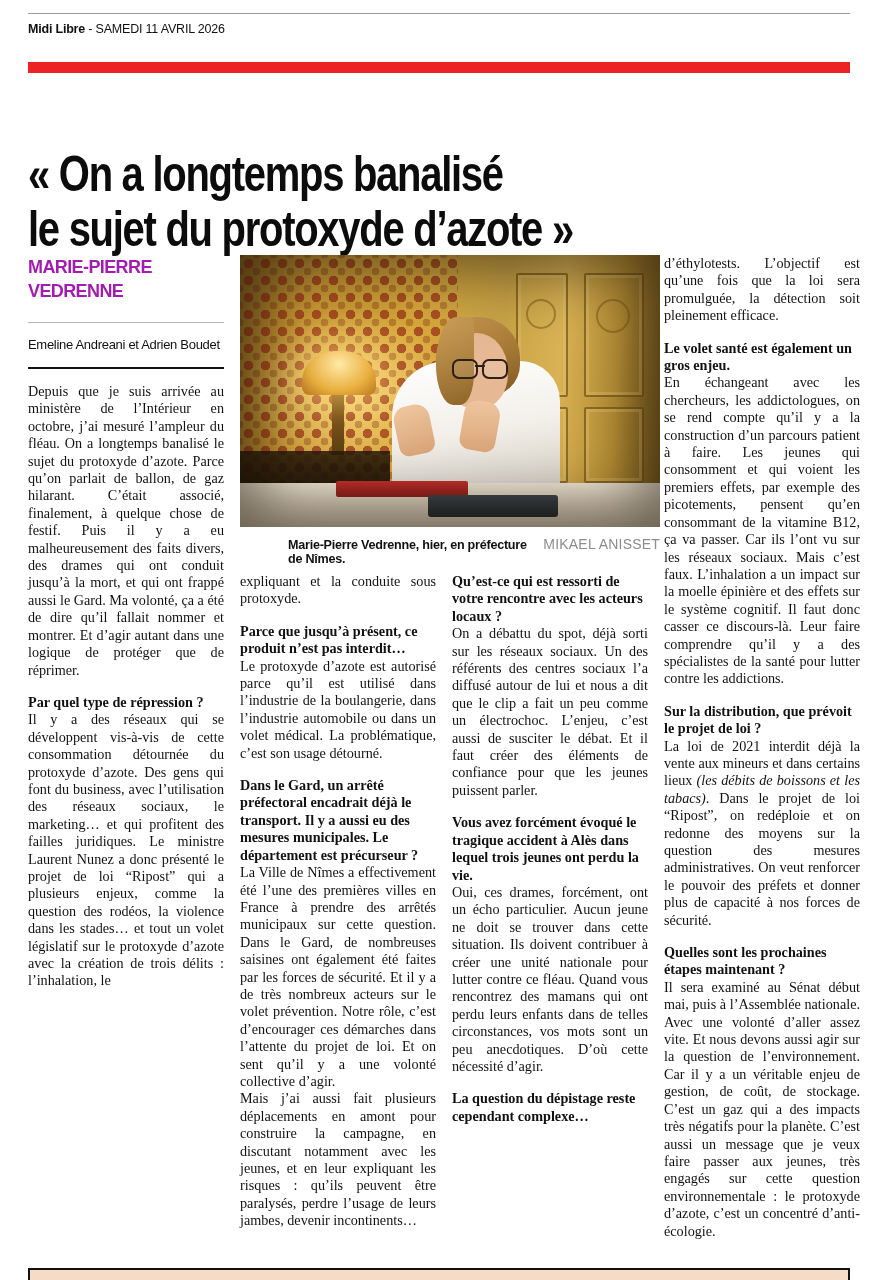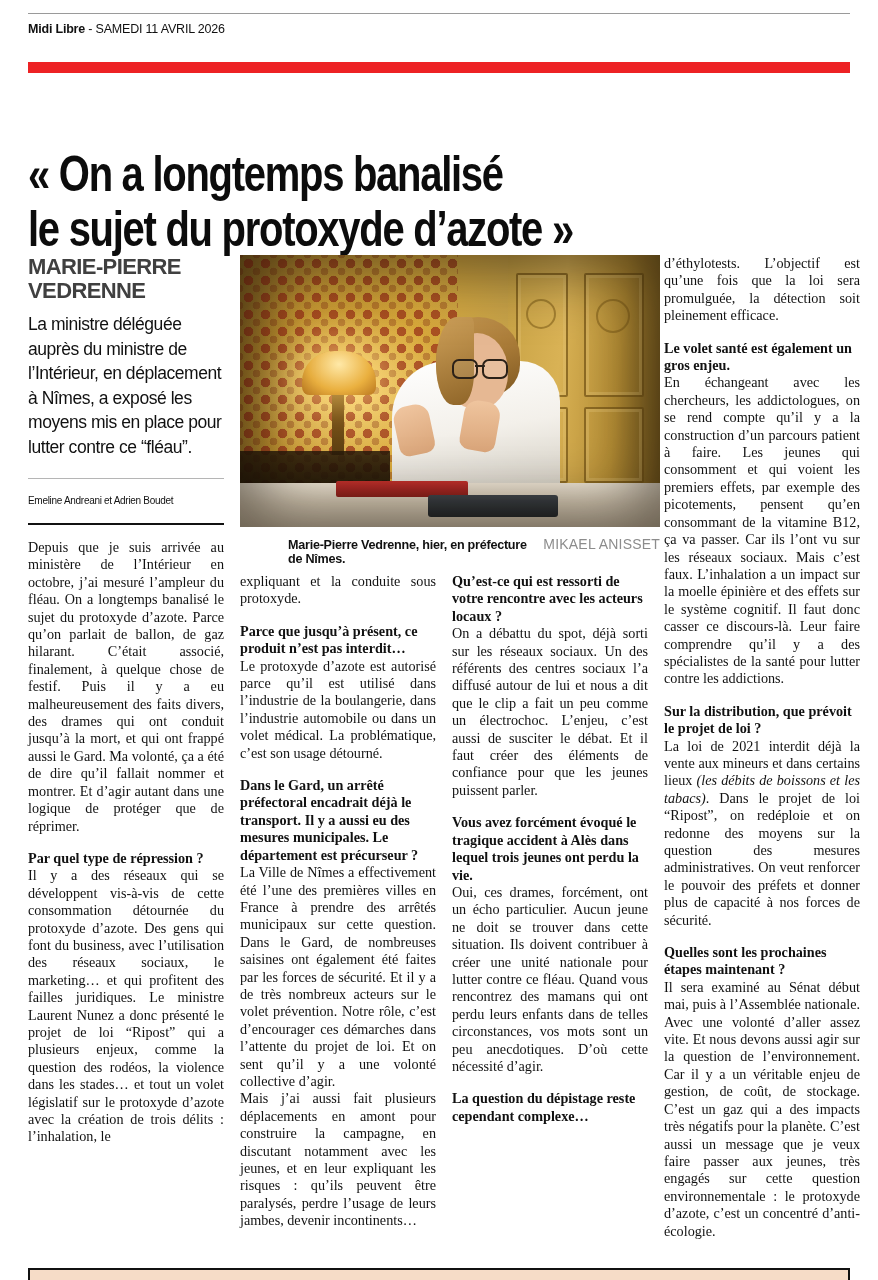--- a/index.html
+++ b/index.html
@@ -51,41 +51,41 @@
   .col { position:absolute; top:255px; }
   .col-1 { left:28px;  width:196px; }
   .col-2 { left:240px; width:196px; }
   .col-3 { left:452px; width:196px; }
   .col-4 { left:664px; width:196px; }
 
   
   .kicker {
     font-family:"Liberation Sans", sans-serif;
     font-weight:bold;
-    font-size:22px;
+    font-size:18px;
     line-height:24px;
     letter-spacing:-0.6px;
-    color:#404040;
+    color:#a21caf;
     text-transform:uppercase;
-    margin:0 0 9px 0;
+    margin:0 0 3px 0;
   }
   .standfirst {
     font-family:"Liberation Sans", sans-serif;
     font-size:17.5px;
     line-height:24.5px;
     letter-spacing:-0.45px;
     color:#111;
     margin:0;
   }
   .rule-thin {
     height:1px; background:#b5b5b5; margin:19px 0 12px 0;
   }
   .byline {
     font-family:"Liberation Sans", sans-serif;
-    font-size:10px;
+    font-size:13px;
     line-height:19px;
     letter-spacing:-0.3px;
     color:#111;
     margin:0;
   }
   .rule-thick {
     height:2px; background:#111; margin:13px 0 14px 0;
   }
 
   
@@ -272,21 +272,20 @@
   <h1 class="headline">
     <span class="l1">« On a longtemps banalisé</span>
     <span class="l2">le sujet du protoxyde d’azote »</span>
   </h1>
 
   <div class="col col-1">
     <div class="kicker">
       <span>MARIE-PIERRE</span><br>
       <span>VEDRENNE</span>
     </div>
-    <p class="standfirst">La ministre déléguée auprès du ministre de l’Intérieur, en déplacement à Nîmes, a exposé les moyens mis en place pour lutter contre ce “fléau”.</p>
     <div class="rule-thin"></div>
     <p class="byline">Emeline Andreani et Adrien Boudet</p>
     <div class="rule-thick"></div>
     <div class="body-text">
       <p class="a">Depuis que je suis arrivée au ministère de l’Intérieur en octobre, j’ai mesuré l’ampleur du fléau. On a longtemps banalisé le sujet du protoxyde d’azote. Parce qu’on parlait de ballon, de gaz hilarant. C’était associé, finalement, à quelque chose de festif. Puis il y a eu malheureusement des faits divers, des drames qui ont conduit jusqu’à la mort, et qui ont frappé aussi le Gard. Ma volonté, ça a été de dire qu’il fallait nommer et montrer. Et d’agir autant dans une logique de protéger que de réprimer.</p>
       <p class="q">Par quel type de répression ?</p>
       <p class="a">Il y a des réseaux qui se développent vis-à-vis de cette consommation détournée du protoxyde d’azote. Des gens qui font du business, avec l’utilisation des réseaux sociaux, le marketing… et qui profitent des failles juridiques. Le ministre Laurent Nunez a donc présenté le projet de loi “Ripost” qui a plusieurs enjeux, comme la question des rodéos, la violence dans les stades… et tout un volet législatif sur le protoxyde d’azote avec la création de trois délits : l’inhalation, le</p>
     </div>
   </div>
 

